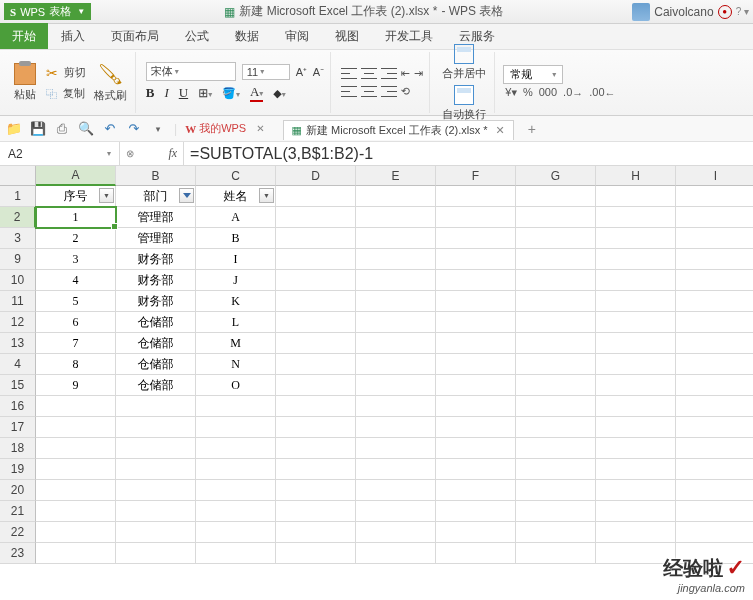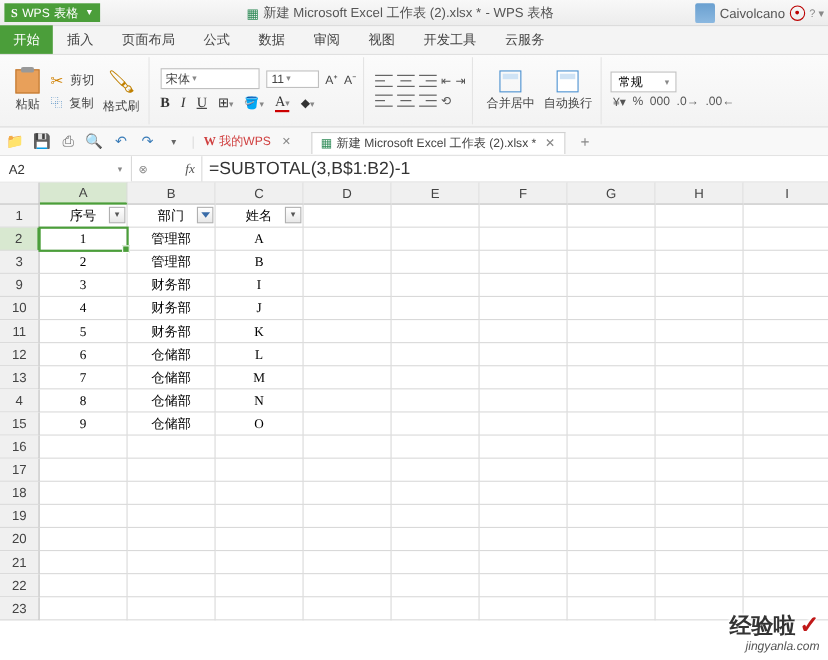--- a/index.html
+++ b/index.html
@@ -203,21 +203,21 @@
         </div>
       <div class="align-btn right">
           <i></i>
           <i></i>
           <i></i>
         </div>
       <span class="indent-btn">⟲</span>
     </div>
   </div>
 
-  <div class="rgroup" style="flex-direction:row;">
+  <div class="rgroup" style="flex-direction:column;">
     <div class="big-btn">
       <div class="wrap-ic"></div>
       <span>合并居中</span>
     </div>
     <div class="big-btn">
       <div class="wrap-ic" style="background:#fff;position:relative;"></div>
       <span>自动换行</span>
     </div>
   </div>
 

